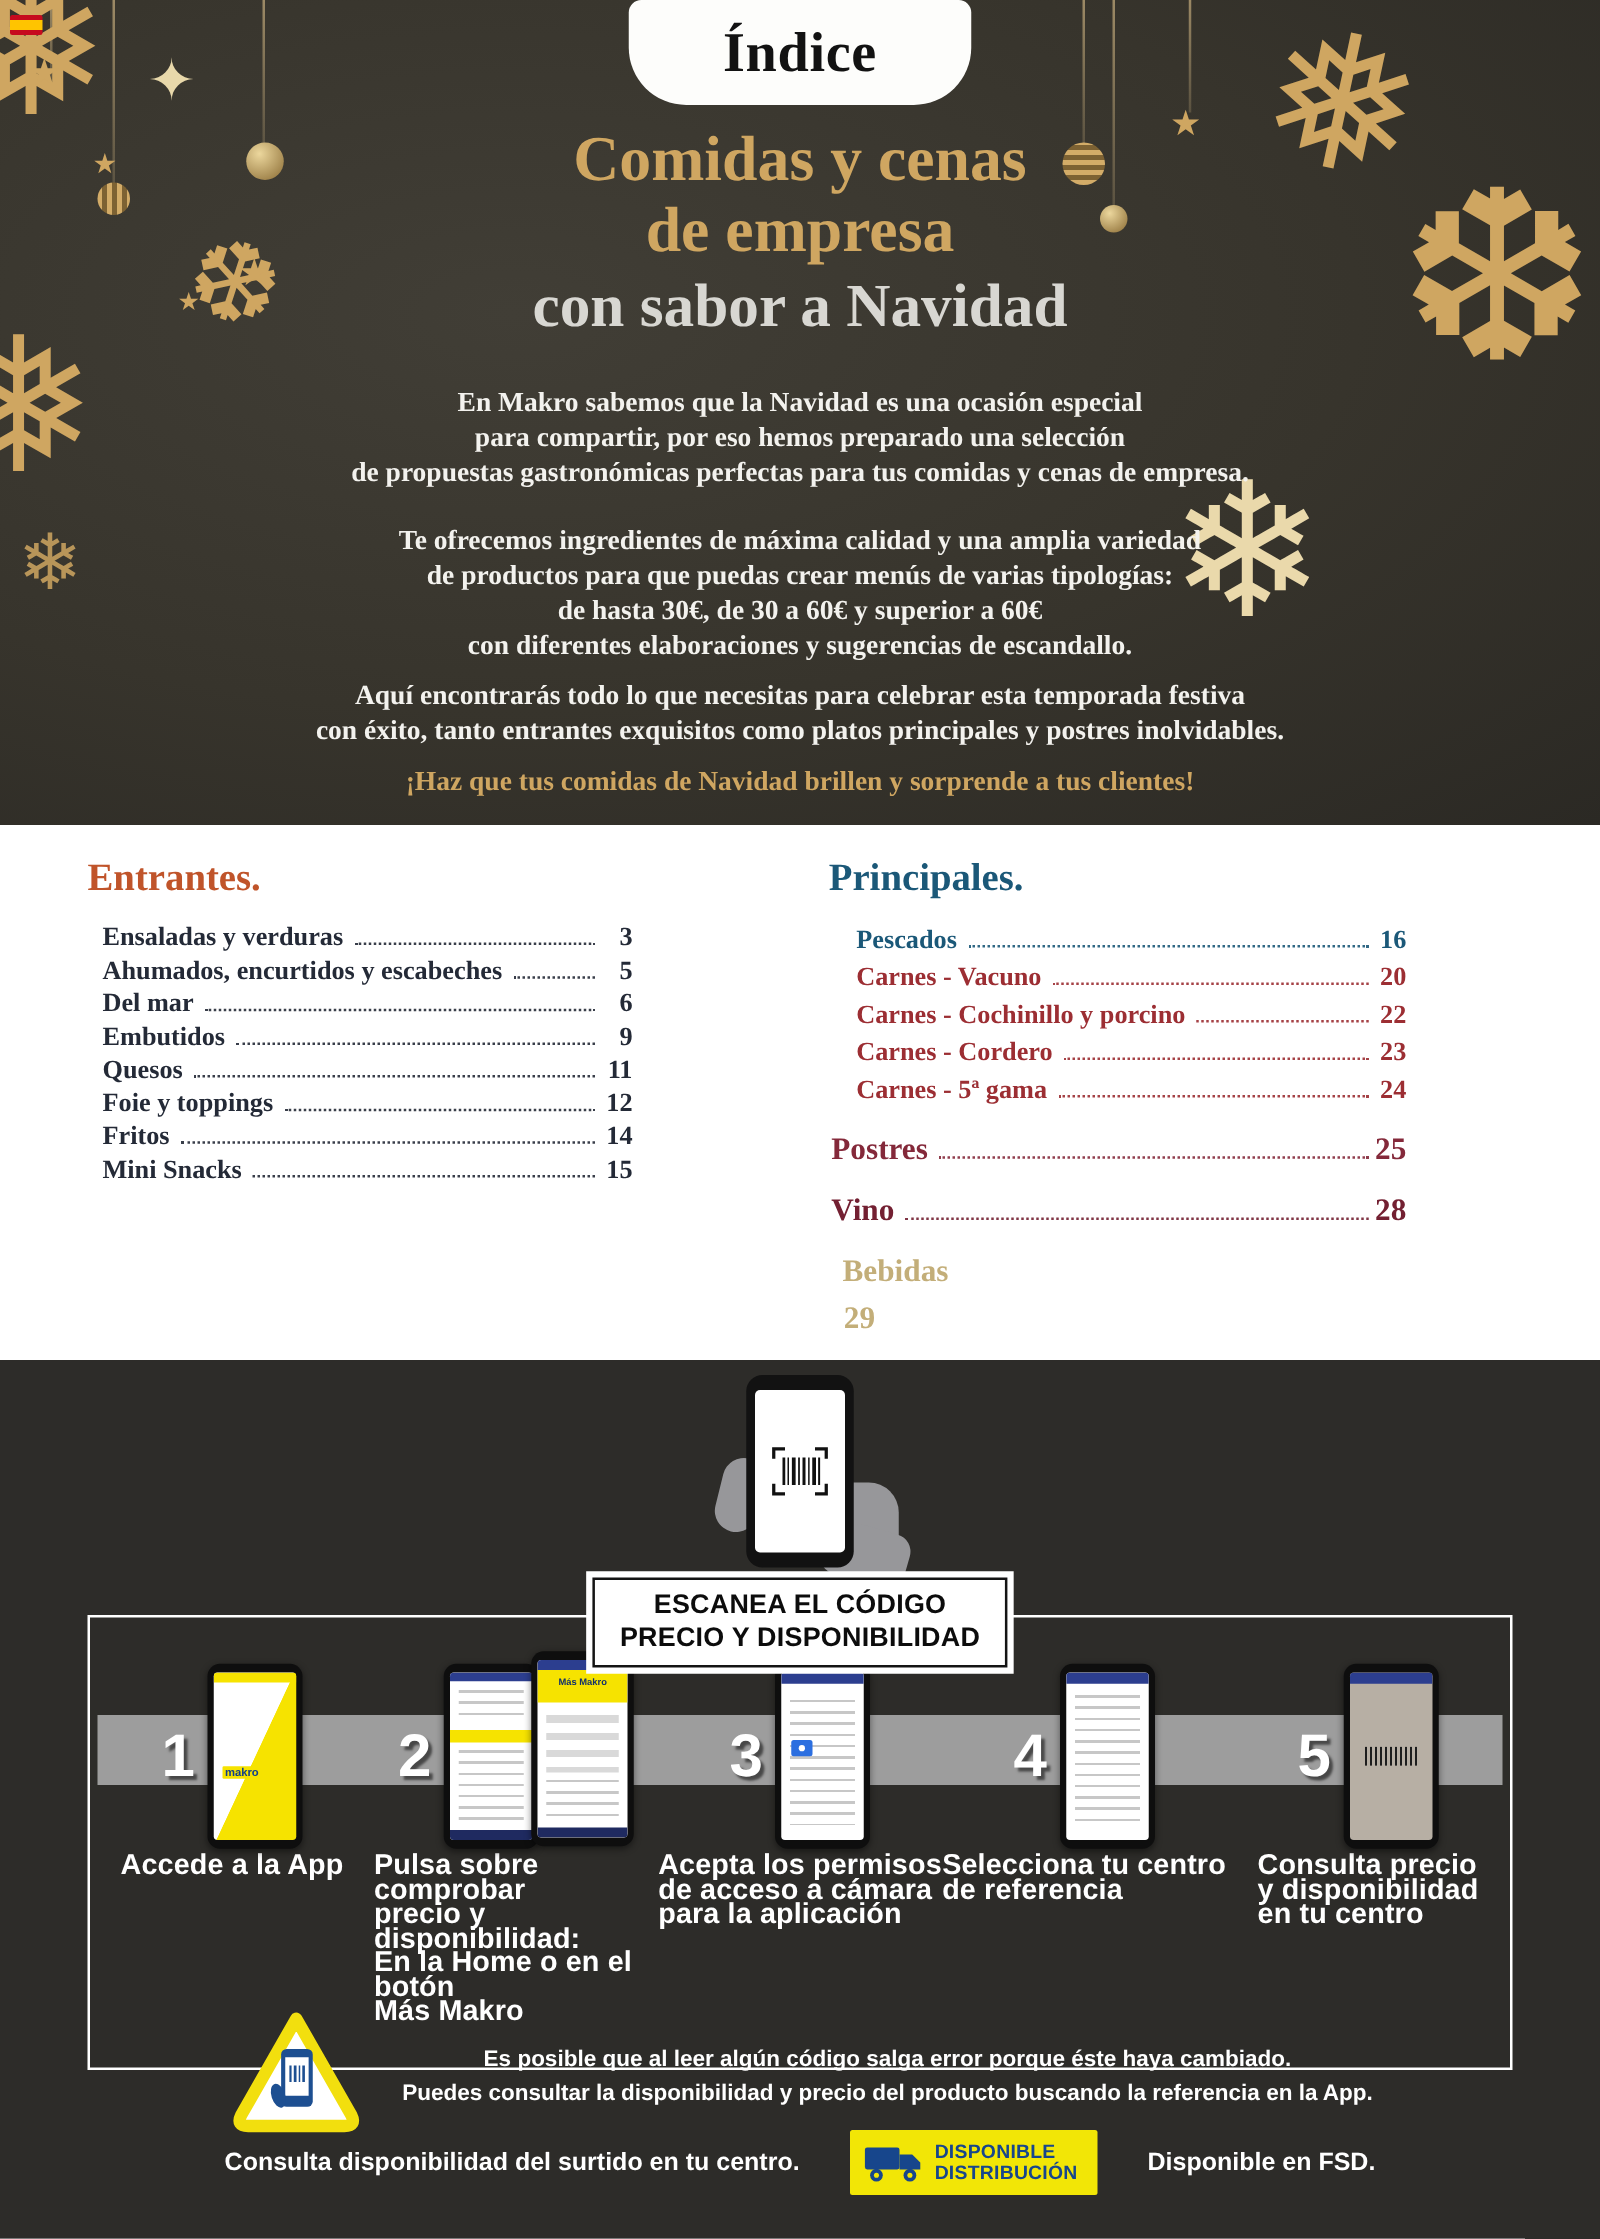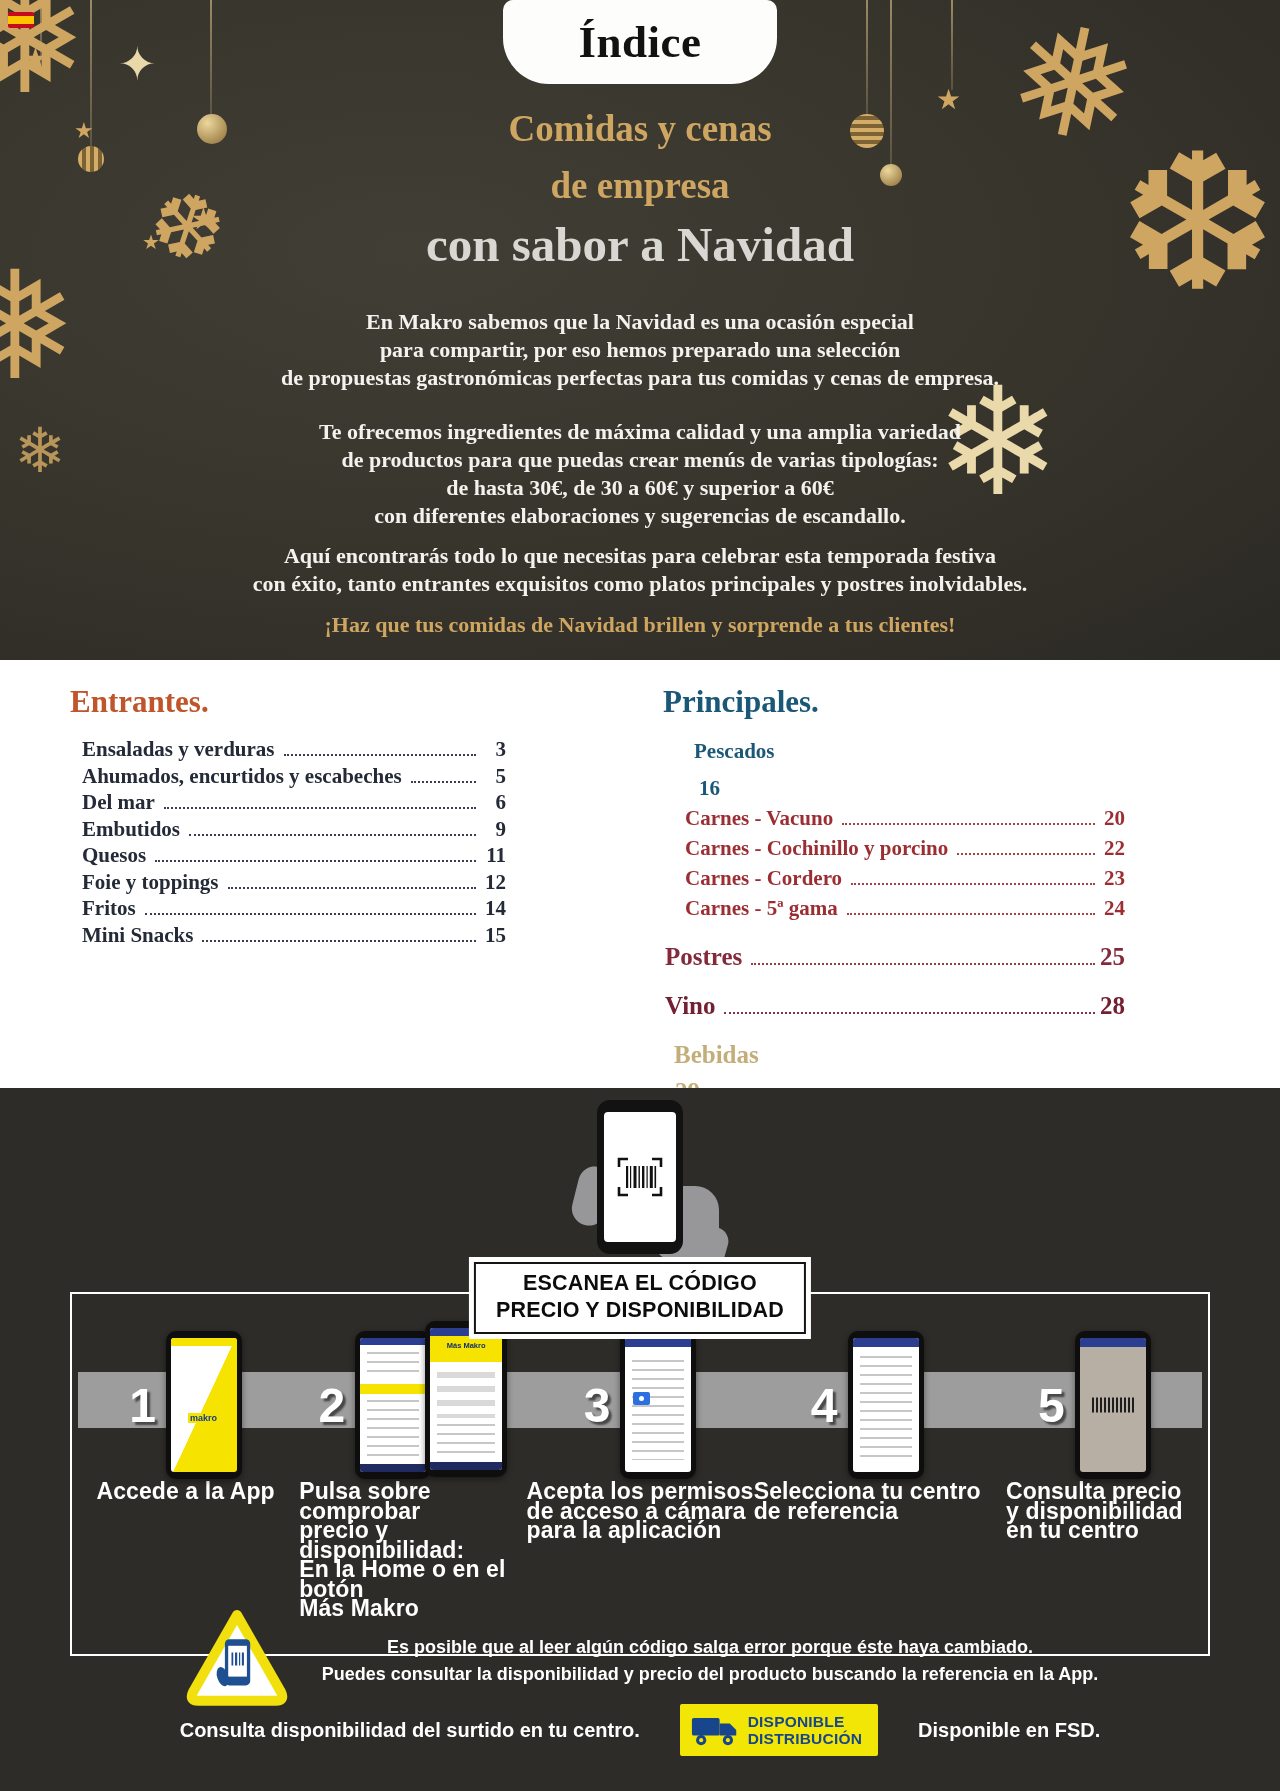--- a/index.html
+++ b/index.html
@@ -16,41 +16,41 @@
   .b-striped-h{background:repeating-linear-gradient(0deg,#d3ac68 0 4px,#7d6233 4px 8px);}
   .b-solid{background:radial-gradient(circle at 35% 30%, #ecd79d, #8a6b33);}
   .flag{position:absolute;left:8px;top:12px;width:26px;height:16px;border-radius:2px;z-index:2;
         background:linear-gradient(#c60b1e 0 25%, #ffc400 25% 75%, #c60b1e 75%);}
   .index-badge{position:absolute;top:0;left:50%;transform:translateX(-50%);z-index:3;
         width:274px;height:84px;background:#fdfdfb;border-radius:10px 10px 46px 46px;
         display:flex;align-items:center;justify-content:center;
         font-size:45px;font-weight:700;color:#121212;letter-spacing:.5px;}
   .hero-text{position:absolute;left:0;width:100%;text-align:center;z-index:2;color:var(--white_text);}
   .ml{white-space:pre-line;}
-  .t-gold{top:100px;font-size:37px;line-height:57px;font-weight:700;color:var(--gold);}
+  .t-gold{top:100px;font-size:51px;line-height:57px;font-weight:700;color:var(--gold);}
   .t-silver{top:216px;font-size:49px;line-height:57px;font-weight:700;color:var(--silver);}
   .p-intro{top:308px;font-size:22px;line-height:28px;font-weight:700;}
   .p-offer{top:418px;font-size:22px;line-height:28px;font-weight:700;}
   .p-celebrate{top:542px;font-size:22px;line-height:28px;font-weight:700;}
   .p-highlight{top:612px;font-size:22px;font-weight:700;color:var(--gold);}
 
   
   .toc{position:absolute;top:660px;left:0;width:100%;height:428px;background:#ffffff;}
   .toc-left{position:absolute;left:70px;top:24px;width:436px;}
   .toc-right{position:absolute;left:663px;top:24px;width:462px;}
   .toc-h{font-size:31px;font-weight:700;margin:0 0 16px 0;}
   .toc-h.orange{color:var(--entrantes_orange);}
   .toc-h.blue{color:var(--principales_blue);}
   .trow{display:flex;align-items:baseline;font-size:21px;font-weight:700;
         color:var(--toc_text);line-height:26.5px;margin-left:12px;cursor:pointer;}
   .dots{flex:1;border-bottom:2.2px dotted currentColor;margin:0 4px 5px 9px;opacity:.9;}
   .tp{min-width:26px;text-align:right;}
   .sub{margin-left:22px;line-height:30px;}
   .main{margin-left:2px;font-size:25px;line-height:30px;margin-top:19px;}
-  .c-blue{color:var(--principales_blue);flex-direction:column;}
+  .c-blue{color:var(--principales_blue);}
   .c-red{color:var(--carnes_red);}
   .c-maroon{color:var(--postres_maroon);}
   .c-wine{color:var(--vino_maroon);}
   .c-tan{color:var(--bebidas_tan);flex-direction:column;}
   .c-blue2{color:var(--menaje_blue);}
   .c-dark{color:var(--decoracion_dark);}
 
   
   .scan{position:absolute;top:1088px;left:0;width:100%;height:703px;background:var(--bottom_bg);
         font-family:"Liberation Sans",sans-serif;color:#ffffff;}
@@ -73,21 +73,21 @@
   .step{flex:1;display:flex;flex-direction:column;align-items:center;}
   .step-top{display:flex;align-items:center;gap:10px;height:154px;}
   .step-num{font-size:48px;font-weight:800;color:#fff;text-shadow:3px 3px 2px rgba(0,0,0,.55);}
   .mini{position:relative;width:76px;height:148px;background:#0e0e0e;border-radius:10px;
         box-shadow:0 2px 6px rgba(0,0,0,.45);flex:none;}
   .scr{position:absolute;left:5px;right:5px;top:7px;bottom:7px;background:#fff;border-radius:3px;overflow:hidden;}
   .tb{position:absolute;left:0;right:0;top:0;height:8px;background:#2c3e8f;}
   .s1{background:linear-gradient(115deg,#ffffff 50%,#f6e300 50.5%);}
   .s1 .tb{background:#f6e300;}
   .mk{position:absolute;left:7px;top:56%;font-size:9px;font-weight:800;color:#0f3d8c;
-      background:#f6e300;padding:0 2px;border-radius:1px;margin-left:10px;}
+      background:#f6e300;padding:0 2px;border-radius:1px;}
   .m2b{width:82px;height:156px;margin-left:-16px;transform:translateY(-6px);z-index:2;}
   .ylw{position:absolute;left:0;right:0;background:#f6e300;}
   .mm{position:absolute;left:0;right:0;top:13px;text-align:center;font-size:7.5px;font-weight:800;color:#13316b;}
   .lines{position:absolute;left:7px;right:7px;background:repeating-linear-gradient(#c7c7c7 0 2px,transparent 2px 9px);}
   .grid{position:absolute;left:7px;right:7px;top:44px;height:46px;
         background:repeating-linear-gradient(#d9d9d9 0 6px,transparent 6px 14px);}
   .bbar{position:absolute;left:0;right:0;bottom:0;height:8px;background:#1f2a60;}
   .cam{position:absolute;left:8px;top:54px;width:17px;height:13px;background:#2c6fe0;border-radius:2px;z-index:2;}
   .cam::after{content:"";position:absolute;left:6px;top:3.5px;width:5px;height:5px;border-radius:50%;background:#fff;}
   .s5{background:#b7afa4;}

